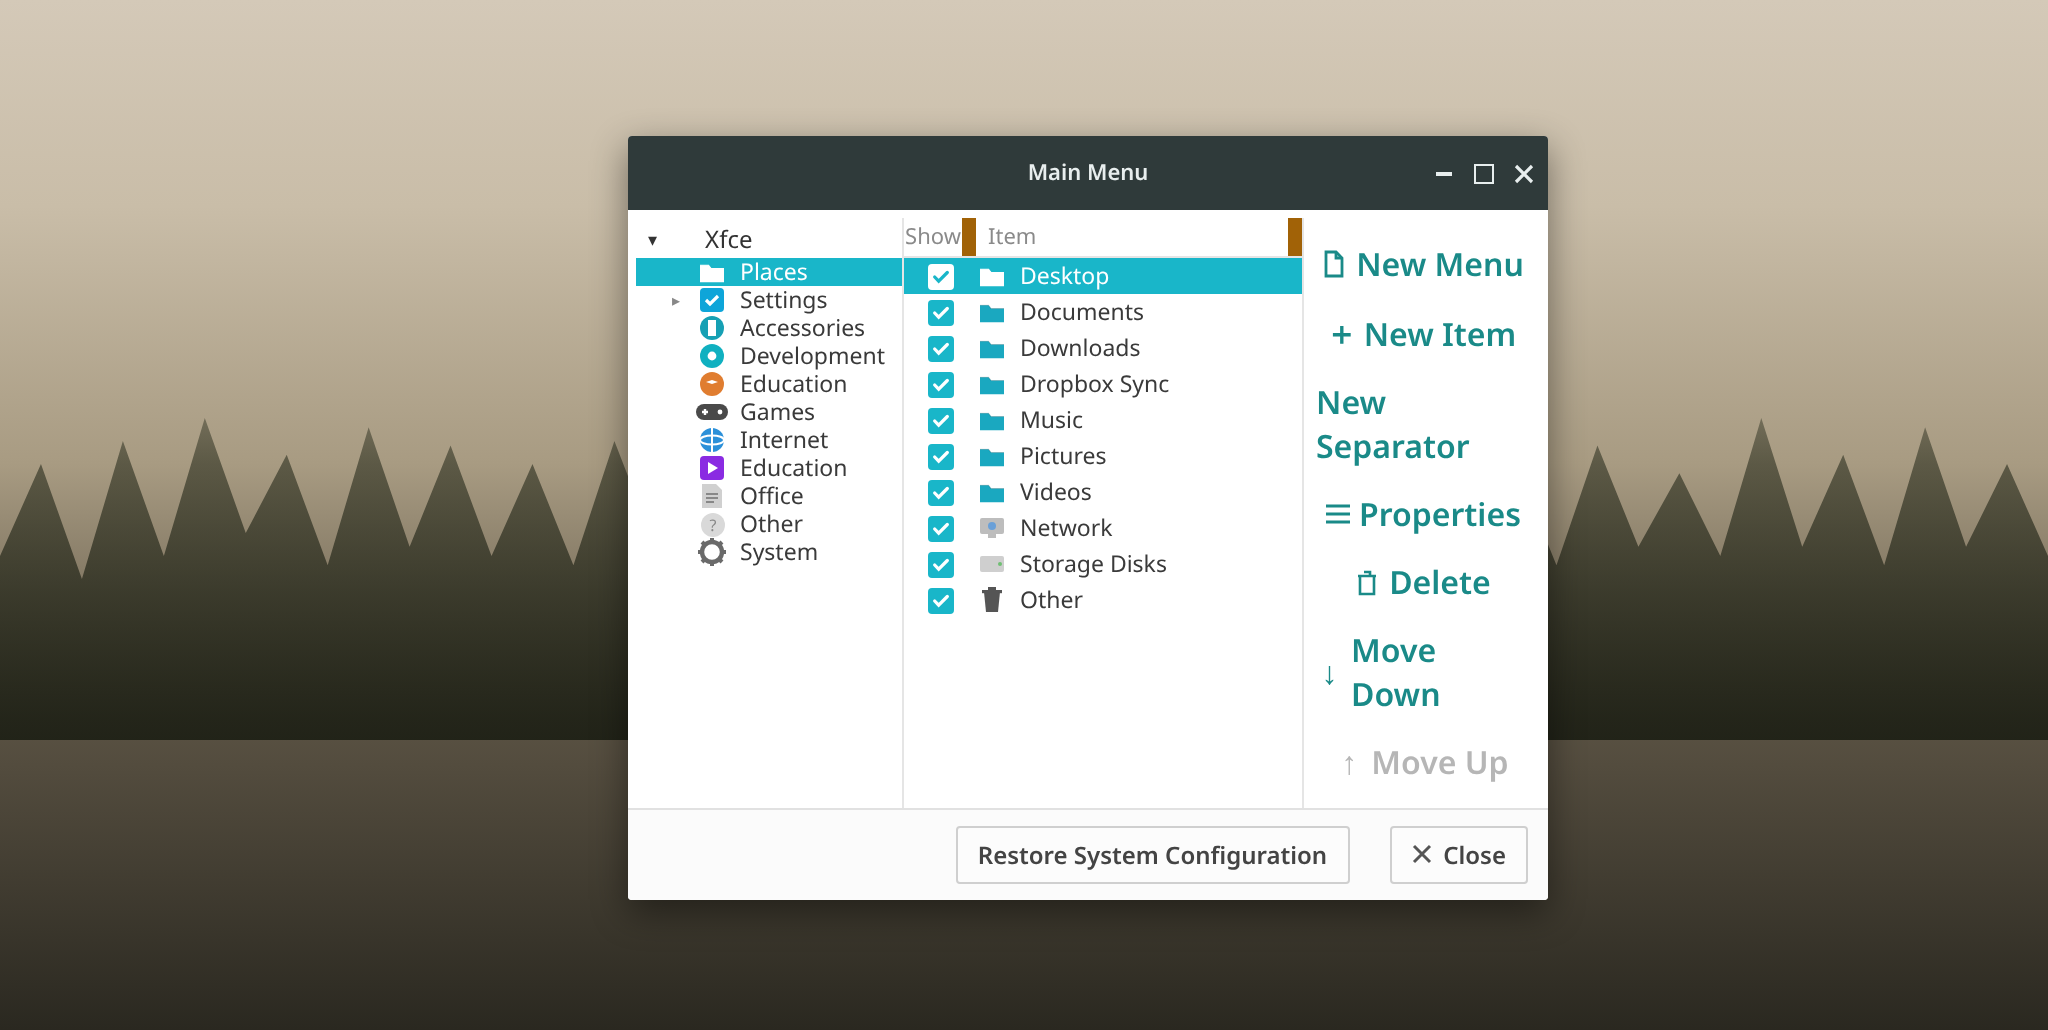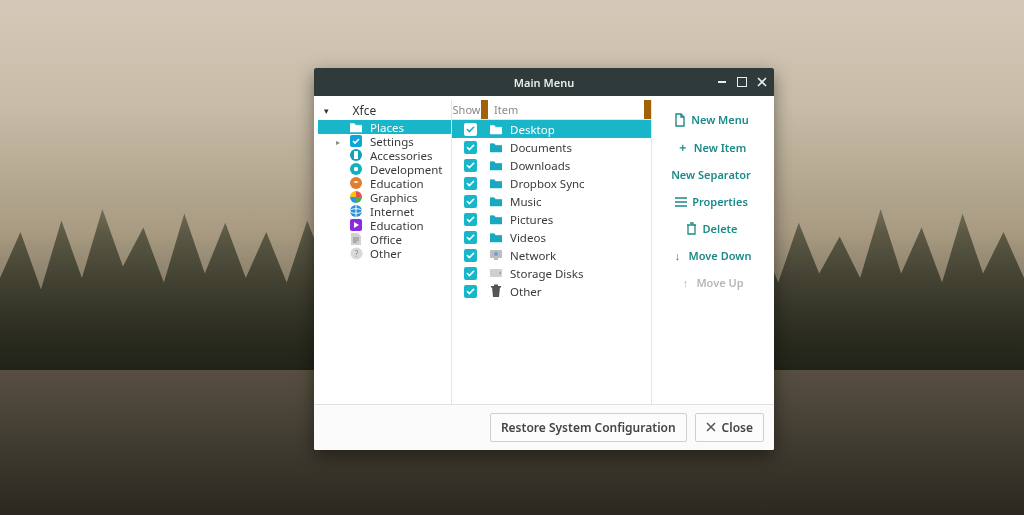--- a/index.html
+++ b/index.html
@@ -29,21 +29,21 @@
   position: absolute;
   left: 314px; top: 68px;
   width: 460px; height: 382px;
   background: #fff;
   box-shadow: 0 6px 18px rgba(0,0,0,.45);
   display: flex; flex-direction: column;
   border-radius: 2px;
   overflow: hidden;
 }
 .titlebar {
-  height: 28px;
+  height: 38px;
   background: #2f3a3a;
   color: #e8eeee;
   display: flex; align-items: center; justify-content: center;
   position: relative;
   font-weight: 600;
   font-size: 11px;
 }
 .titlebar .controls {
   position: absolute; right: 4px; top: 0; bottom: 0;
   display: flex; align-items: center; gap: 4px;
@@ -91,37 +91,37 @@
 .item-row .chk { width:24px; display:flex; justify-content:center; }
 .chk-box { width:13px; height:13px; border-radius:2px; background:#19b6c9; display:flex; align-items:center; justify-content:center; }
 .item-row.selected .chk-box { background:#fff; }
 .chk-box svg { width:9px; height:9px; }
 .chk-box svg path { stroke:#fff; }
 .item-row.selected .chk-box svg path { stroke:#19b6c9; }
 .item-row .iicon { width:16px; height:16px; display:inline-flex; align-items:center; justify-content:center; }
 .item-row .ilbl { font-size: 11.5px; }
 
 .action-link {
-  color:#1a8a88; font-weight:600; font-size:11px;
+  color:#1a8a88; font-weight:600; font-size:16px;
   display:flex; align-items:center; gap:4px; cursor:pointer;
   padding: 2px 0;
 }
 .action-link.disabled { color:#b6b6b6; cursor:default; }
 .action-link .aicon { width:14px; display:inline-flex; justify-content:center; }
 
 .footer {
   border-top: 1px solid #e1e1e1;
   padding: 8px 10px;
   display:flex; justify-content:flex-end; gap:8px;
   background:#fbfbfb;
 }
 .btn {
   border:1px solid #cfcfcf; background:#fcfcfc; color:#444;
   font-size:12px; font-weight:600; padding:5px 10px; border-radius:2px;
-  cursor:pointer; display:flex; align-items:center; gap:6px;
+  cursor:pointer; display:flex; align-items:center; gap:6px;margin-left:12px;
 }
 
 
 .folder { width:14px; height:12px; }
 </style>
 </head>
 <body>
 
 <div class="trees"></div>
 
@@ -195,29 +195,27 @@
               <svg width="14" height="14" viewBox="0 0 14 14">
                 <circle cx="7" cy="7" r="6" fill="#e07d30"></circle>
                 <path d="M4 6l3-1 3 1-3 1z" fill="#fff"></path>
               </svg>
             </span>
             <span class="lbl">Education</span>
           </div>
           <div class="cat-row">
             <span class="sub-arrow"></span>
             <span class="icon">
-              <svg width="14" height="14" viewBox="0 0 14 14">
-                <circle cx="7" cy="7" r="6" fill="#fff"></circle>
-                <path d="M7 1a6 6 0 016 6H7z" fill="#e94f4f"></path>
-                <path d="M13 7a6 6 0 01-6 6V7z" fill="#4caf50"></path>
-                <path d="M7 13A6 6 0 011 7h6z" fill="#2196f3"></path>
-                <path d="M1 7a6 6 0 016-6v6z" fill="#ffc107"></path>
-              </svg>
-            </span>
-            <span class="lbl">Graphics</span>
+              <svg width="16" height="12" viewBox="0 0 16 12">
+                <rect x="0" y="2" width="16" height="8" rx="4" fill="#4a4a4a"></rect>
+                <circle cx="12" cy="6" r="1.2" fill="#fff"></circle>
+                <path d="M3 6h3M4.5 4.5v3" stroke="#fff" stroke-width="1.2"></path>
+              </svg>
+            </span>
+            <span class="lbl">Games</span>
           </div>
           <div class="cat-row">
             <span class="sub-arrow"></span>
             <span class="icon">
               <svg width="14" height="14" viewBox="0 0 14 14">
                 <circle cx="7" cy="7" r="6" fill="#2b90d9"></circle>
                 <ellipse cx="7" cy="7" rx="6" ry="2.3" fill="none" stroke="#fff" stroke-width="1"></ellipse>
                 <path d="M7 1v12" stroke="#fff" stroke-width="1"></path>
               </svg>
             </span>
@@ -245,20 +243,30 @@
           </div>
           <div class="cat-row">
             <span class="sub-arrow"></span>
             <span class="icon">
               <svg width="13" height="13" viewBox="0 0 13 13">
                 <circle cx="6.5" cy="6.5" r="6" fill="#d9d9d9"></circle>
                 <text x="6.5" y="9.5" text-anchor="middle" font-size="8" fill="#888">?</text>
               </svg>
             </span>
             <span class="lbl">Other</span>
+          </div>
+          <div class="cat-row">
+            <span class="sub-arrow"></span>
+            <span class="icon">
+              <svg width="14" height="14" viewBox="0 0 14 14">
+                <circle cx="7" cy="7" r="5" fill="none" stroke="#6a6a6a" stroke-width="2.2"></circle>
+                <path d="M7 0v3M7 11v3M0 7h3M11 7h3M2 2l2 2M10 10l2 2M12 2l-2 2M4 10l-2 2" stroke="#6a6a6a" stroke-width="2"></path>
+              </svg>
+            </span>
+            <span class="lbl">System</span>
           </div>
         </div>
     </div>
 
     <div class="pane mid-pane">
       <div class="col-headers">
         <div class="col-show">Show</div>
         <div class="col-item">Item</div>
       </div>
       <div id="item-list">

